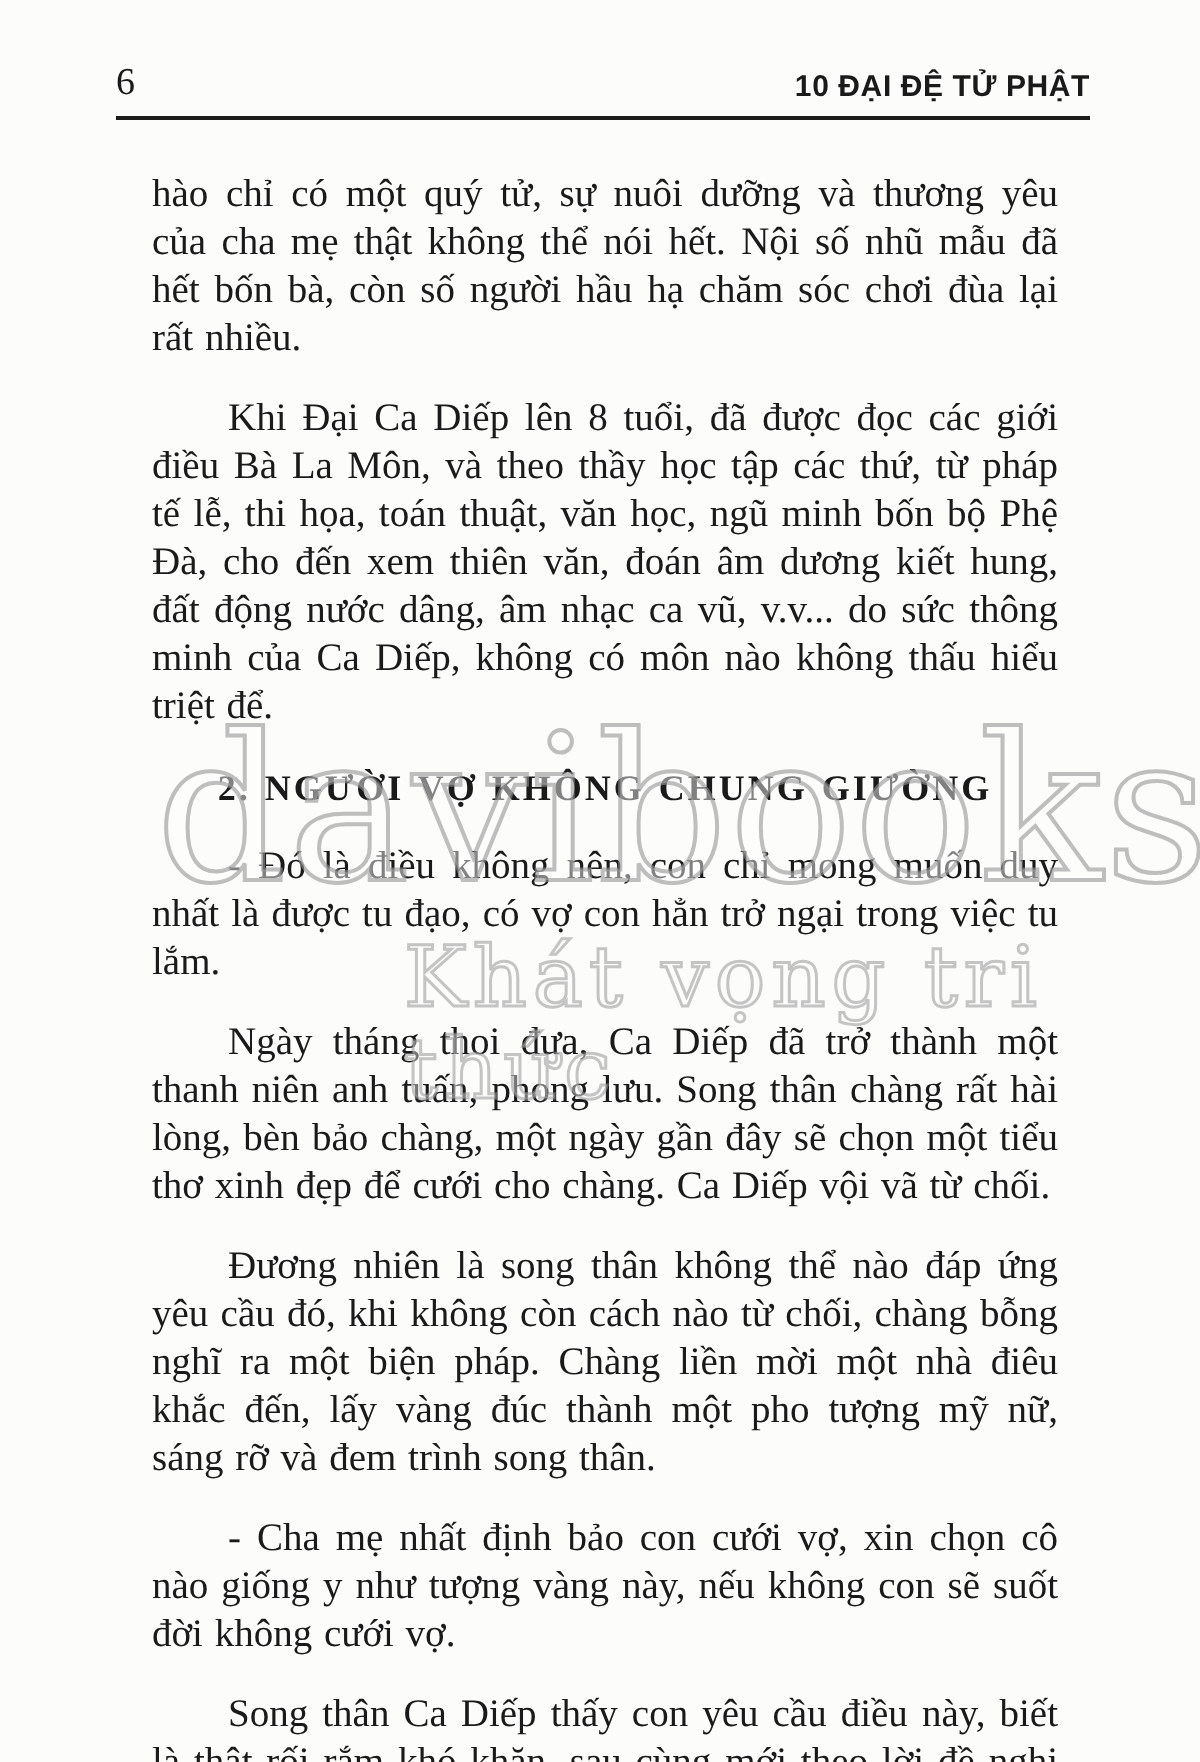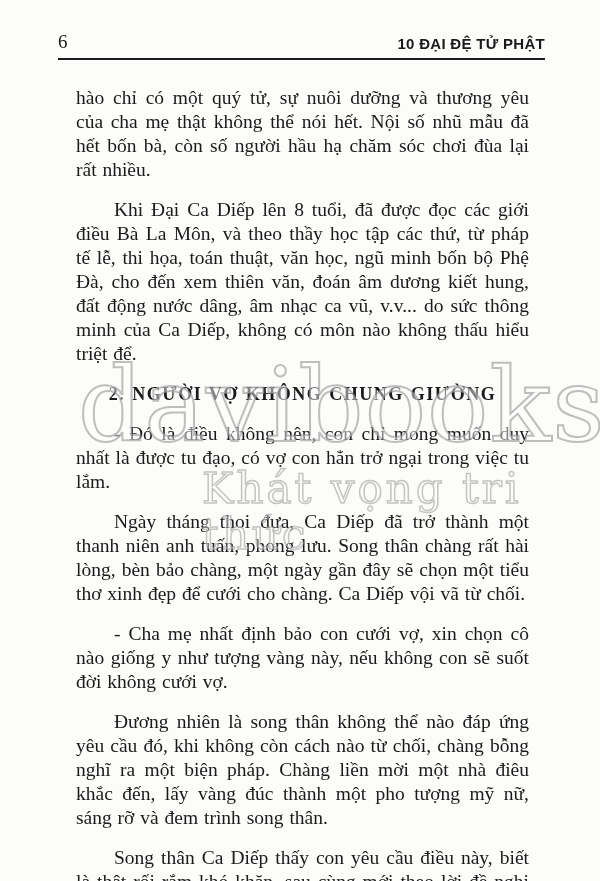--- a/index.html
+++ b/index.html
@@ -111,22 +111,22 @@
     <span class="page-number">6</span>
     <span class="book-title">10 ĐẠI ĐỆ TỬ PHẬT</span>
   </div>
 
   <div class="page-body">
     <p class="continued">hào chỉ có một quý tử, sự nuôi dưỡng và thương yêu của cha mẹ thật không thể nói hết. Nội số nhũ mẫu đã hết bốn bà, còn số người hầu hạ chăm sóc chơi đùa lại rất nhiều.</p>
     <p>Khi Đại Ca Diếp lên 8 tuổi, đã được đọc các giới điều Bà La Môn, và theo thầy học tập các thứ, từ pháp tế lễ, thi họa, toán thuật, văn học, ngũ minh bốn bộ Phệ Đà, cho đến xem thiên văn, đoán âm dương kiết hung, đất động nước dâng, âm nhạc ca vũ, v.v... do sức thông minh của Ca Diếp, không có môn nào không thấu hiểu triệt để.</p>
     <h2 class="section-heading">2. NGƯỜI VỢ KHÔNG CHUNG GIƯỜNG</h2>
     <p>- Đó là điều không nên, con chỉ mong muốn duy nhất là được tu đạo, có vợ con hẳn trở ngại trong việc tu lắm.</p>
     <p>Ngày tháng thoi đưa, Ca Diếp đã trở thành một thanh niên anh tuấn, phong lưu. Song thân chàng rất hài lòng, bèn bảo chàng, một ngày gần đây sẽ chọn một tiểu thơ xinh đẹp để cưới cho chàng. Ca Diếp vội vã từ chối.</p>
+    <p>Đương nhiên là song thân không thể nào đáp ứng yêu cầu đó, khi không còn cách nào từ chối, chàng bỗng nghĩ ra một biện pháp. Chàng liền mời một nhà điêu khắc đến, lấy vàng đúc thành một pho tượng mỹ nữ, sáng rỡ và đem trình song thân.</p>
     <p>- Cha mẹ nhất định bảo con cưới vợ, xin chọn cô nào giống y như tượng vàng này, nếu không con sẽ suốt đời không cưới vợ.</p>
-    <p>Đương nhiên là song thân không thể nào đáp ứng yêu cầu đó, khi không còn cách nào từ chối, chàng bỗng nghĩ ra một biện pháp. Chàng liền mời một nhà điêu khắc đến, lấy vàng đúc thành một pho tượng mỹ nữ, sáng rỡ và đem trình song thân.</p>
     <p>Song thân Ca Diếp thấy con yêu cầu điều này, biết là thật rối rắm khó khăn, sau cùng mới theo lời đề nghị của các Bà La Môn thường lui tới trong gia đình, quyết định tìm cho ra một cô nương giống tượng vàng này. Các thầy</p>
   </div>
 
   <div class="watermark">
     <span class="watermark-brand">davibooks</span>
     <span class="watermark-slogan">Khát vọng tri thức</span>
   </div>
 
 </div>
 

